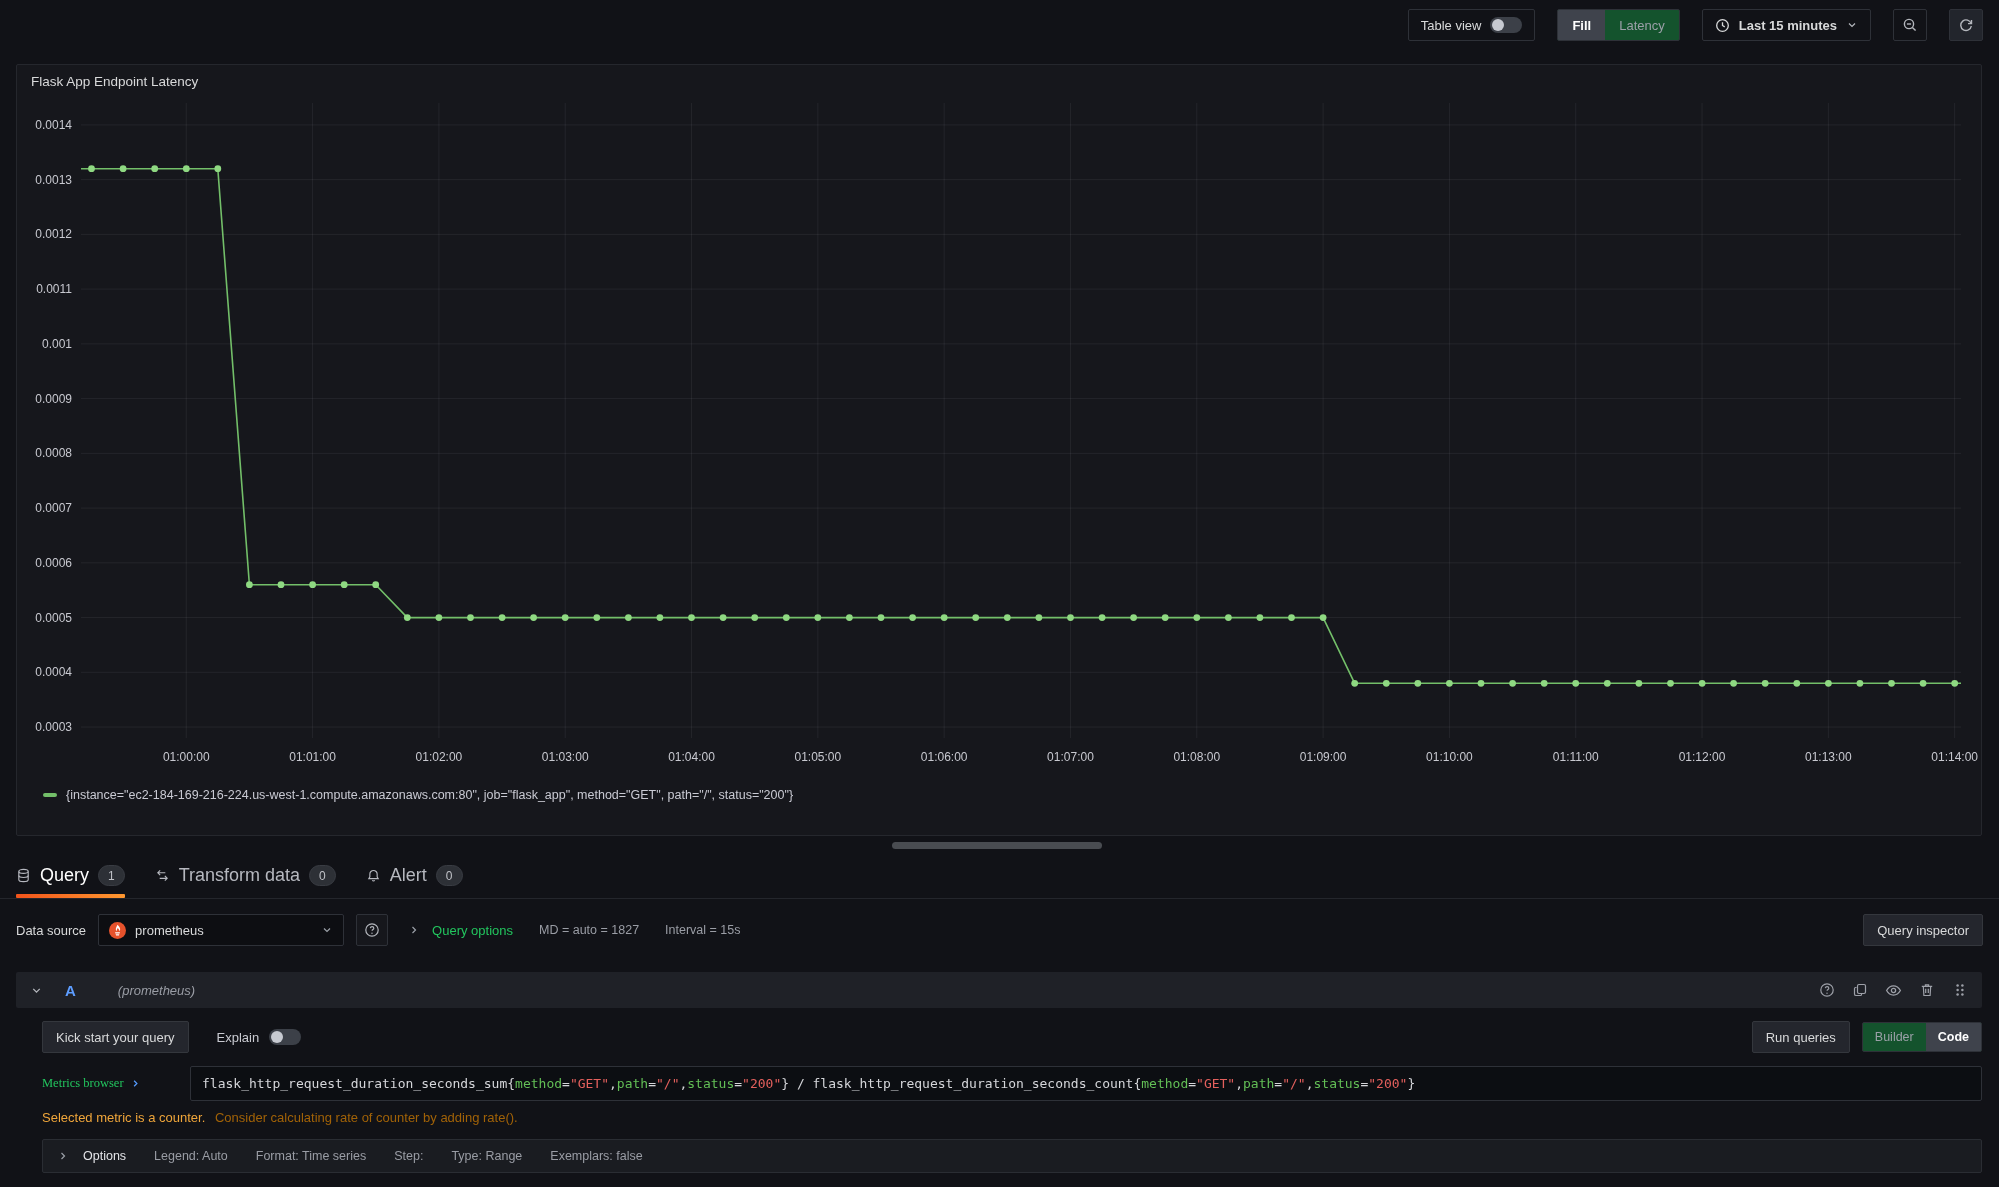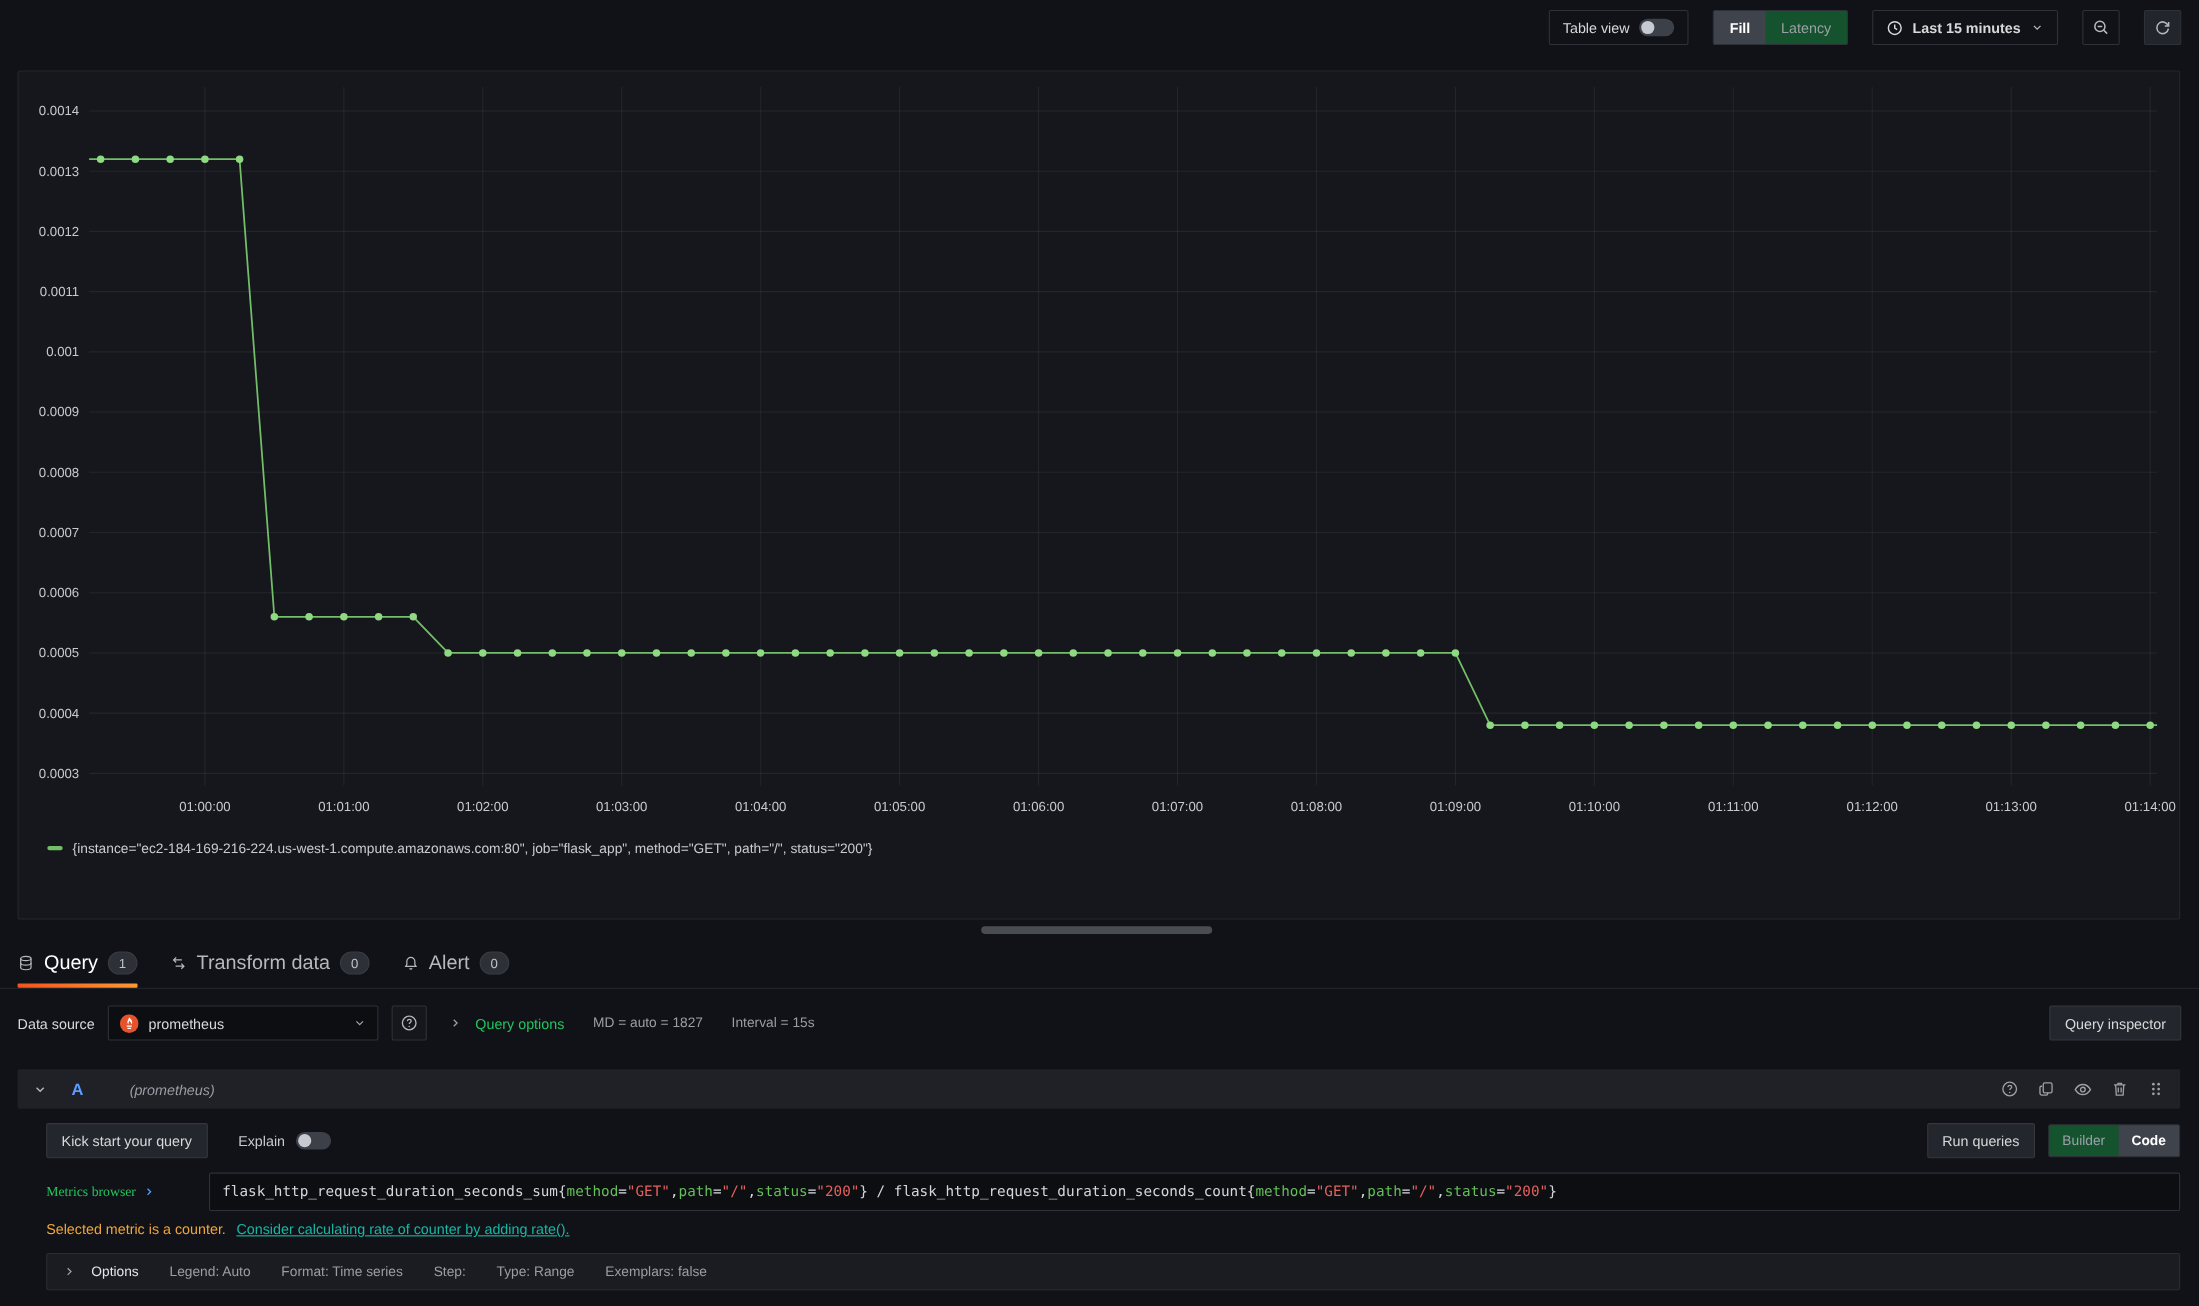--- a/index.html
+++ b/index.html
@@ -138,21 +138,21 @@
     border-radius:2px; padding:7px 11px; font-family:"DejaVu Sans Mono", monospace;
     font-size:13px; line-height:19px; white-space:pre-wrap; word-break:break-all;
     color:#d5d6da; cursor:text;
   }
   .tok-plain { color:#d5d6da; }
   .tok-label { color:#63bf56; }
   .tok-string { color:#e4605d; }
 
   .warn-row { margin-top:9px; font-size:13px; }
   .warn-text { color:#efa53a; }
-  .warn-link { color:#14b8a6; text-decoration:underline; margin-left:6px; cursor:pointer; }
+  .warn-link { color:#a16207; margin-left:6px; cursor:pointer; }
 
   .options-bar {
     margin-top:14px; height:34px; background:#1a1c21; border:1px solid #2a2d33;
     border-radius:2px; display:flex; align-items:center; gap:28px; padding:0 14px;
     cursor:pointer;
   }
   .options-bar .opt-title { color:#e3e4e8; font-weight:500; font-size:12.5px; margin-left:2px; }
   .options-bar .opt-item { color:#9a9da5; font-size:12.5px; }
   .options-bar .chev { color:#9ba0a8; }
 
@@ -198,20 +198,21 @@
 
   <div class="icon-btn lit">
     <svg class="ic" width="16" height="16" viewBox="0 0 16 16" fill="none" stroke="currentColor" stroke-width="1.4">
       <path d="M13.1 6.6A5.3 5.3 0 1 0 13.3 9"></path>
       <polyline points="13.5,3 13.5,6.6 10,6.6"></polyline>
     </svg>
   </div>
 </header>
 
 <section id="panel">
+  <div class="panel-title">Flask App Endpoint Latency</div>
   <div id="chart-holder"><svg width="1962" height="692" viewBox="0 0 1962 692">
         <line x1="64" x2="1944" y1="31.89655172413802" y2="31.89655172413802" stroke="rgba(204,204,220,0.08)" stroke-width="1"></line>
         <text x="55" y="35.89655172413802" text-anchor="end" class="axis-text">0.0014</text>
         <line x1="64" x2="1944" y1="86.63793103448268" y2="86.63793103448268" stroke="rgba(204,204,220,0.08)" stroke-width="1"></line>
         <text x="55" y="90.63793103448268" text-anchor="end" class="axis-text">0.0013</text>
         <line x1="64" x2="1944" y1="141.37931034482762" y2="141.37931034482762" stroke="rgba(204,204,220,0.08)" stroke-width="1"></line>
         <text x="55" y="145.37931034482762" text-anchor="end" class="axis-text">0.0012</text>
         <line x1="64" x2="1944" y1="196.12068965517238" y2="196.12068965517238" stroke="rgba(204,204,220,0.08)" stroke-width="1"></line>
         <text x="55" y="200.12068965517238" text-anchor="end" class="axis-text">0.0011</text>
         <line x1="64" x2="1944" y1="250.8620689655172" y2="250.8620689655172" stroke="rgba(204,204,220,0.08)" stroke-width="1"></line>

